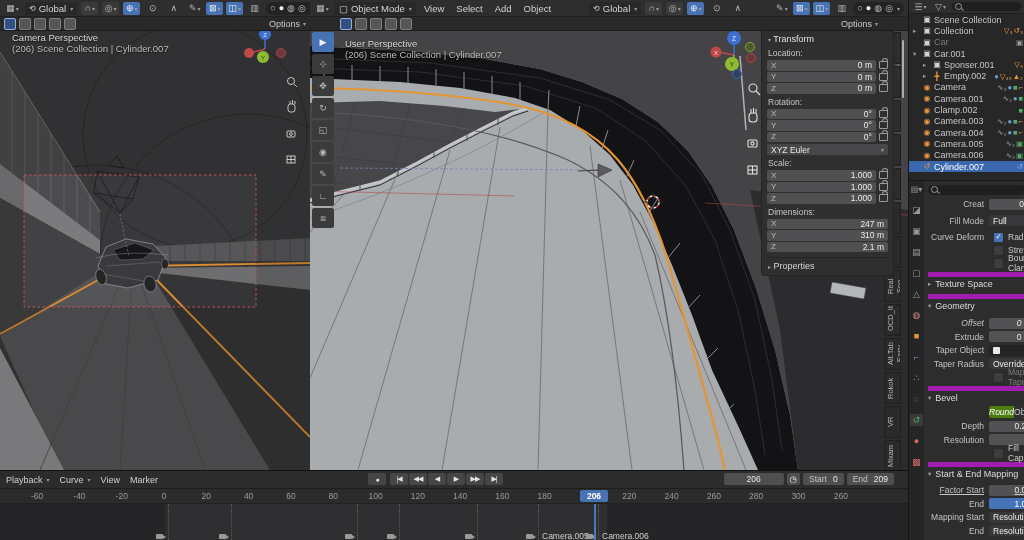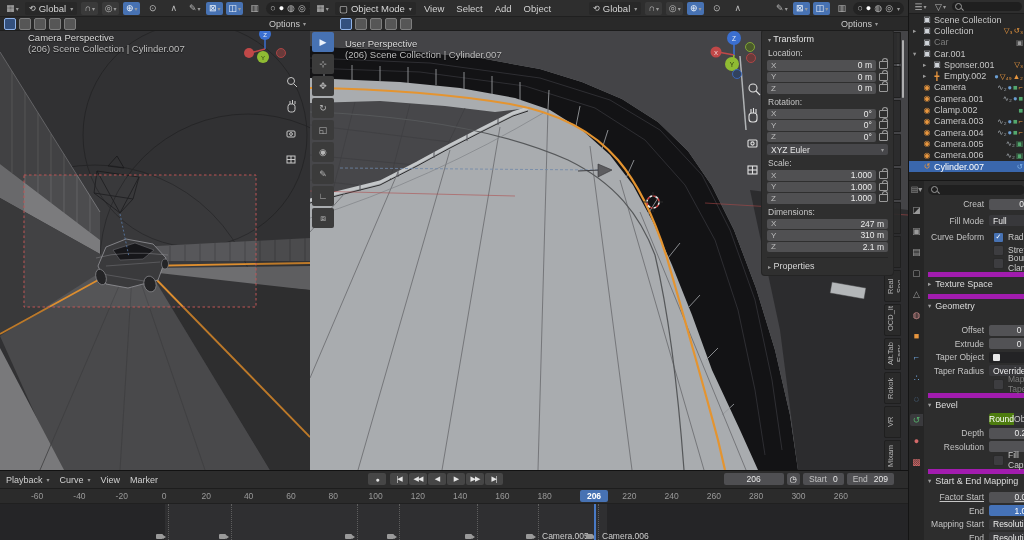--- a/index.html
+++ b/index.html
@@ -77,21 +77,21 @@
   .pfield.obj{background:#232325;justify-content:flex-start;gap:3px;}
   .phead{display:flex;align-items:center;height:14px;color:#dcdcdc;font-size:9px;gap:4px;border-top:5px solid #a21caf;margin-top:3px;}
   .phead .tri{font-size:6.5px;color:#9f9f9f;}
   .chk{width:9px;height:9px;background:#3d3d40;border:1px solid #2a2a2a;border-radius:2px;flex:none;display:flex;align-items:center;justify-content:center;color:transparent;font-size:7px;}
   .chk.checked{background:#4772b3;color:#fff;}
   .chkrow{display:flex;align-items:center;gap:4px;height:12px;margin-bottom:1px;}
   .chkrow .cl{color:#c9c9c9;font-size:8.5px;}
   .chkrow.dim .cl{color:#7a7a7a;}
   .seg{display:flex;height:12px;border-radius:3px;overflow:hidden;margin:1px 0 2px 0;margin-right:-10px;}
   .seg .sgl{flex:1;display:flex;align-items:center;justify-content:center;font-size:8.5px;background:#303033;color:#c8c8c8;}
-  .seg .sgl.on{background:#4d7c0f;color:#fff;}
+  .seg .sgl.on{background:#4d7c0f;color:#fff;font-style:italic;}
   
   #timeline{position:absolute;left:0;top:470px;width:908px;height:70px;background:#252527;border-top:1px solid #121212;}
   .tl-menus{height:17px;background:#2c2c2c;display:flex;align-items:center;padding:0 6px;gap:10px;border-bottom:1px solid #1d1d1d;position:relative;}
   .tl-menu{color:#d0d0d0;font-size:9px;display:inline-flex;gap:3px;align-items:center;}
   .tl-controls{position:absolute;left:368px;top:2px;display:flex;gap:4px;align-items:center;}
   .tl-btn{height:12px;min-width:14px;background:#464646;border-radius:2px;color:#e4e4e4;font-size:7px;display:flex;align-items:center;justify-content:center;padding:0 2px;letter-spacing:-1px;}
   .tl-fields{position:absolute;right:14px;top:2px;display:flex;gap:3px;align-items:center;}
   .tl-ff{background:#4f4f52;border-radius:2px;height:12px;display:flex;align-items:center;padding:0 6px;font-size:8.5px;color:#e8e8e8;gap:6px;}
   .tl-ff .lab{color:#c2c2c2;}
   .tl-ruler{height:14px;background:#2b2b2b;display:flex;padding-left:16px;position:relative;border-bottom:1px solid #202020;}
@@ -250,21 +250,21 @@
       <span class="selmode on"></span>
       <span class="selmode"></span>
       <span class="selmode"></span>
       <span class="selmode"></span>
       <span class="selmode"></span>
       <span class="options-btn">
           <span>Options</span>
           <span class="caret">▾</span>
         </span>
     </div>
-    <div class="vp-label" style="left:28px;top:32px;">
+    <div class="vp-label" style="left:12px;top:32px;">
       <div>Camera Perspective</div>
       <div class="ctx">(206) Scene Collection | Cylinder.007</div>
     </div>
   </div>
 
   <div id="rightvp">
     <svg class="scene" width="598" height="470" viewBox="0 0 598 470">
       <rect x="0" y="0" width="598" height="470" fill="#a9acaf"></rect>
       <path d="M0,0 H598 V470 H488 L480,415 L465,350 L446,288 L424,230 L402,186 L378,151 L348,122 L312,99 L272,82 L230,69 L170,58 L100,51 L0,46 Z" fill="#444447"></path>
       <path d="M0,46 L100,51 L170,58 L230,69 L272,82 L312,99 L348,122 L378,151 L402,186 L424,230 L446,288 L465,350 L480,415 L488,470 L448,470 L430,430 L402,370 L382,315 L362,265 L343,222 L323,185 L300,155 L272,130 L240,110 L205,98 L150,88 L90,82 L0,78 Z" fill="#131315"></path>
@@ -779,21 +779,21 @@
             <span class="cl">Bounds Clamp</span>
           </div>
         <div class="phead">
             <span class="tri">▸</span>
             <span>Texture Space</span>
           </div>
         <div class="phead">
             <span class="tri">▾</span>
             <span>Geometry</span>
           </div>
-        <div class="prow" style="margin-top:11px;">
+        <div class="prow" style="margin-top:4px;font-style:italic;">
             <span class="plabel">Offset</span>
             <span class="pfield">0 m</span>
           </div>
         <div class="prow">
             <span class="plabel">Extrude</span>
             <span class="pfield">0 m</span>
           </div>
         <div class="prow">
             <span class="plabel">Taper Object</span>
             <span class="pfield obj">

